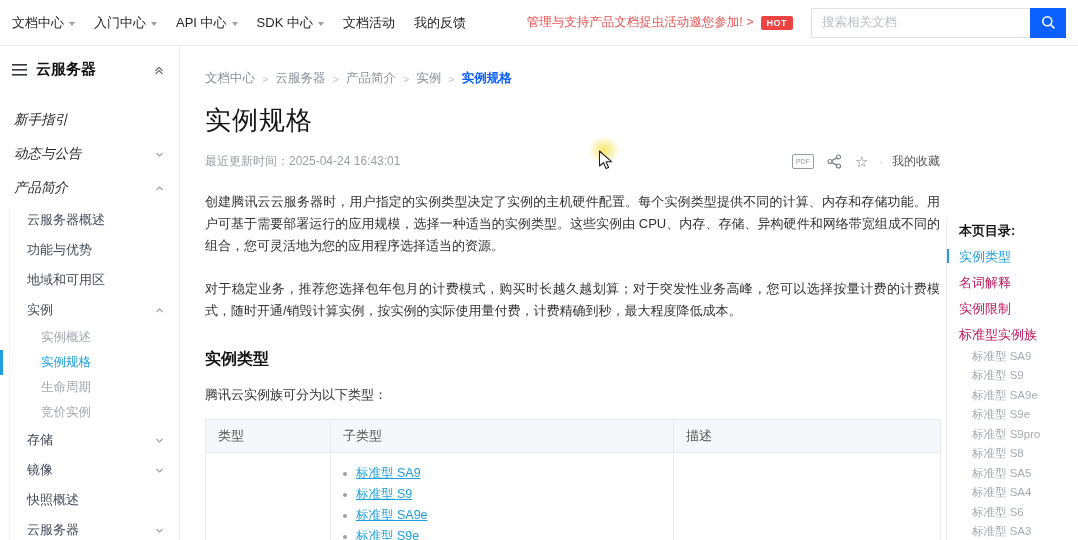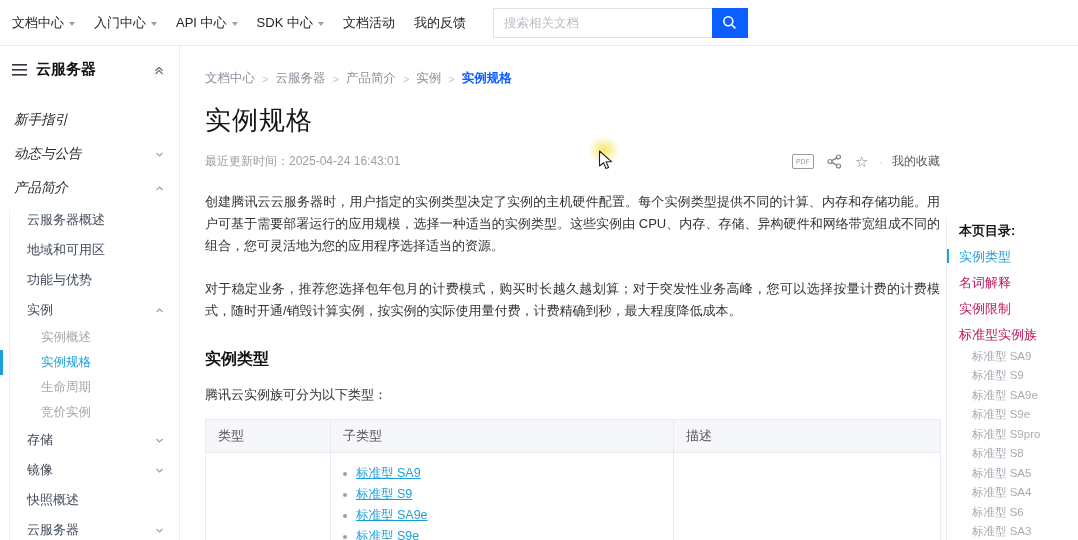--- a/index.html
+++ b/index.html
@@ -12,21 +12,21 @@
   .topbar{position:absolute;top:0;left:0;width:1078px;height:46px;box-sizing:border-box;
     border-bottom:1px solid #ececec;display:flex;align-items:center;padding:0 12px;background:#fff;z-index:5;}
   .nav{display:flex;align-items:center;}
   .nav-item{display:flex;align-items:center;font-size:13px;color:#262626;margin-right:19px;cursor:pointer;white-space:nowrap;}
   .caret{width:0;height:0;border-left:3.5px solid transparent;border-right:3.5px solid transparent;
     border-top:4px solid #9aa0a6;margin-left:5px;margin-top:2px;}
   .promo{margin-left:auto;display:flex;align-items:center;white-space:nowrap;}
   .promo-text{font-size:12.5px;color:#e85454;}
   .hot-badge{margin-left:7px;background:#ee4343;color:#fff;font-size:9px;font-weight:700;
     padding:2px 6px;border-radius:2px;letter-spacing:.5px;}
-  .search{display:flex;align-items:center;margin-left:8px;}
+  .search{display:flex;align-items:center;margin-left:18px;font-family:Liberation Mono, monospace;}
   .search input{width:198px;height:28px;border:1px solid #e2e2e2;border-right:none;outline:none;
     padding:0 10px;font-size:12.5px;color:#333;font-family:inherit;}
   .search input::placeholder{color:#b9bec6;}
   .search-btn{width:36px;height:30px;background:#0b5fff;border:none;display:flex;align-items:center;
     justify-content:center;cursor:pointer;}
   
   .sidebar{position:absolute;top:46px;left:0;bottom:0;width:180px;box-sizing:border-box;
     border-right:1px solid #eeeeee;background:#fff;overflow:hidden;z-index:4;}
   .side-head{display:flex;align-items:center;padding:14px 14px 10px 12px;}
   .side-title{font-size:15px;font-weight:700;color:#111;margin-left:9px;flex:1;}
@@ -102,20 +102,24 @@
         <span>SDK 中心</span>
         <span class="caret"></span>
       </div>
     <div class="nav-item">
         <span>文档活动</span>
       </div>
     <div class="nav-item">
         <span>我的反馈</span>
       </div>
   </div>
+  <div class="promo">
+    <span class="promo-text">管理与支持产品文档捉虫活动邀您参加! &gt;</span>
+    <span class="hot-badge">HOT</span>
+  </div>
   <div class="search">
     <input type="text" placeholder="搜索相关文档" style="">
     <button class="search-btn">
       <svg width="15" height="15" viewBox="0 0 15 15">
         <circle cx="6.3" cy="6.3" r="4.5" fill="none" stroke="#fff" stroke-width="1.6"></circle>
         <line x1="9.8" y1="9.8" x2="13.4" y2="13.4" stroke="#fff" stroke-width="1.6"></line>
       </svg>
     </button>
   </div>
 </div>
@@ -151,24 +155,24 @@
           <svg width="11" height="11" viewBox="0 0 11 11">
             <path d="M2.5 7 L5.5 4 L8.5 7" fill="none" stroke="#9aa0a6" stroke-width="1.1"></path>
           </svg>
         </span>
       </div>
     <div class="grp">
       <div class="side-item lv2">
           <span>云服务器概述</span>
         </div>
       <div class="side-item lv2">
+          <span>功能与优势</span>
+        </div>
+      <div class="side-item lv2">
           <span>地域和可用区</span>
-        </div>
-      <div class="side-item lv2">
-          <span>功能与优势</span>
         </div>
       <div class="side-item lv2">
           <span>实例</span>
         <span class="chev">
             <svg width="11" height="11" viewBox="0 0 11 11">
               <path d="M2.5 7 L5.5 4 L8.5 7" fill="none" stroke="#9aa0a6" stroke-width="1.1"></path>
             </svg>
           </span>
         </div>
       <div class="side-item lv3">

